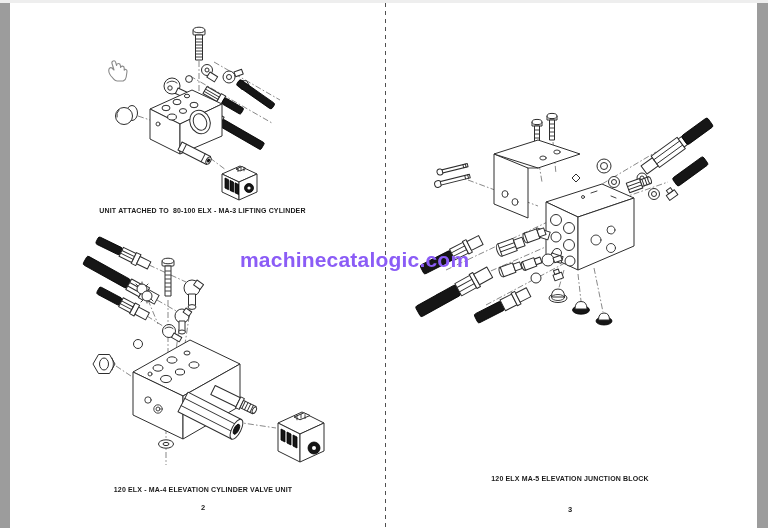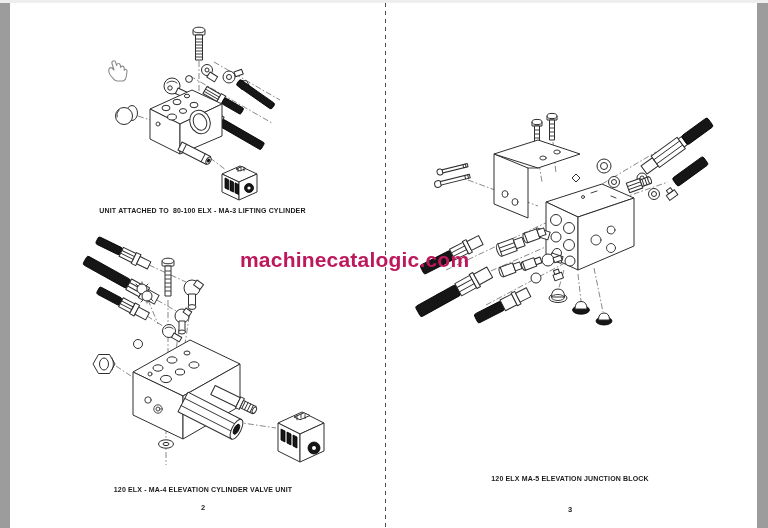--- a/index.html
+++ b/index.html
@@ -432,15 +432,15 @@
     </g>
     <g transform="translate(198,227)">
       <ellipse cx="0" cy="4" rx="8" ry="4" class="bk"></ellipse>
       <path class="wh" d="M-5.5 3 q0 -7 5.5 -7 q5.5 0 5.5 7 z"></path>
     </g>
   </svg>
 
   <div class="caption" style="left:420px;top:475px;width:300px">120 ELX MA-5 ELEVATION JUNCTION BLOCK</div>
   <div class="pagenum" style="left:420px;top:505px;width:300px">3</div>
 
-  <div id="watermark" style="color: #be185d; text-align: center;">machinecatalogic.com</div>
+  <div id="watermark" style="color: #8b5cf6; text-align: center;">machinecatalogic.com</div>
 
 </div>
 
 </body></html>

